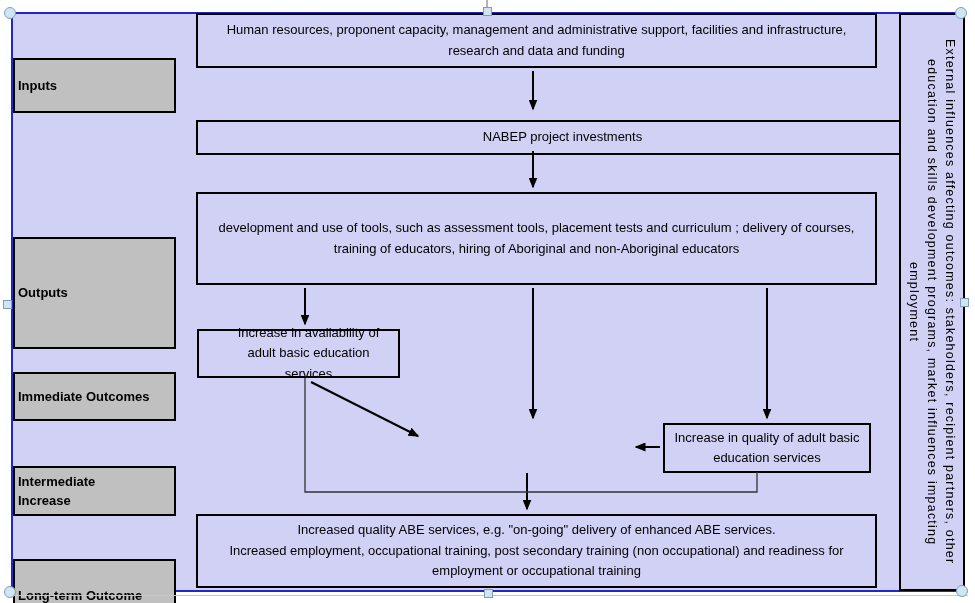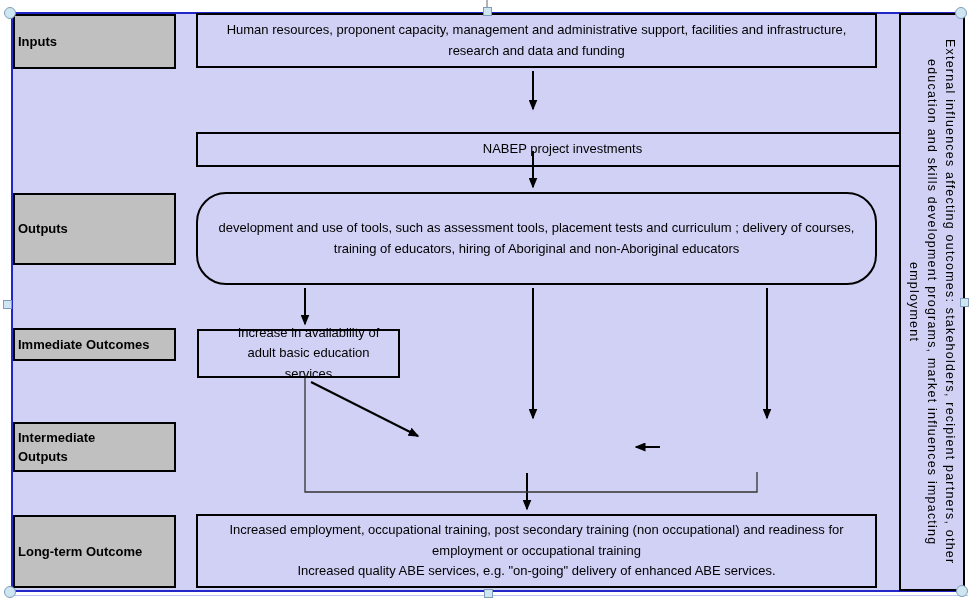--- a/index.html
+++ b/index.html
@@ -8,21 +8,21 @@
     font-family:"Liberation Sans","DejaVu Sans",sans-serif;color:#000;
     overflow:hidden;
   }
   .frame{
     position:absolute;left:11px;top:12px;width:954px;height:580px;
     background:#d1d1f5;border:2px solid #2326c8;box-sizing:border-box;
   }
   .gbox{
     position:absolute;background:#c0c0c0;border:2px solid #000;
     box-sizing:border-box;display:flex;align-items:center;
-    font-weight:bold;font-size:13px;line-height:1.5;padding:0 3px;
+    font-weight:bold;font-size:13px;line-height:1.5;padding:0 3px;margin-top:44px;
   }
   .mbox{
     position:absolute;background:#d1d1f5;border:2px solid #000;
     box-sizing:border-box;display:flex;flex-direction:column;
     align-items:center;justify-content:center;text-align:center;
     font-size:13px;line-height:1.55;padding:1px 8px;
   }
   .sidebar{
     position:absolute;left:899px;top:13px;width:66px;height:578px;
     background:#d1d1f5;border:2px solid #000;box-sizing:border-box;
@@ -48,54 +48,57 @@
 </head>
 <body>
 
 <div class="canvas">
 
   <div class="frame"></div>
 
   <div class="gbox" style="left:13px;top:14px;width:163px;height:55px;">
     <span>Inputs</span>
   </div>
-  <div class="gbox" style="left:13px;top:193px;width:163px;height:72px;">
+  <div class="gbox" style="left:13px;top:193px;width:163px;height:112px;">
     <span>Outputs</span>
   </div>
-  <div class="gbox" style="left:13px;top:328px;width:163px;height:33px;">
+  <div class="gbox" style="left:13px;top:328px;width:163px;height:49px;">
     <span>Immediate Outcomes</span>
   </div>
   <div class="gbox" style="left:13px;top:422px;width:163px;height:50px;">
-    <span style="width:110px;">Intermediate Outputs</span>
+    <span style="width:110px;">Intermediate Increase</span>
   </div>
   <div class="gbox" style="left:13px;top:515px;width:163px;height:73px;">
     <span>Long-term Outcome</span>
   </div>
 
   <div class="mbox" style="left:196px;top:13px;width:681px;height:55px;">
     <span>Human resources, proponent capacity, management and administrative support, facilities and infrastructure, research and data and funding</span>
   </div>
 
-  <div class="mbox" style="left:196px;top:132px;width:733px;height:35px;">
+  <div class="mbox" style="left:196px;top:120px;width:733px;height:35px;">
     <span>NABEP project investments</span>
   </div>
 
-  <div class="mbox" style="left:196px;top:192px;width:681px;height:93px;border-radius:30px;">
+  <div class="mbox" style="left:196px;top:192px;width:681px;height:93px;">
     <span>development and use of tools, such as assessment tools, placement tests and curriculum ;  delivery of courses, training of educators, hiring of Aboriginal and non-Aboriginal educators</span>
   </div>
 
   <div class="mbox" style="left:197px;top:329px;width:203px;height:49px;padding-left:28px;">
     <span>Increase in availability of adult basic education services</span>
   </div>
 
 
+  <div class="mbox" style="left:663px;top:423px;width:208px;height:50px;">
+    <span>Increase in quality of adult basic education services</span>
+  </div>
 
   <div class="mbox" style="left:196px;top:514px;width:681px;height:74px;line-height:1.6;">
+    <div>Increased quality ABE services, e.g. "on-going" delivery of enhanced ABE services.</div>
     <div>Increased employment, occupational training, post secondary training (non occupational) and readiness for employment or occupational training</div>
-    <div>Increased quality ABE services, e.g. "on-going" delivery of enhanced ABE services.</div>
   </div>
 
   <div class="sidebar">
     <div class="sidebar-text">External influences affecting outcomes: stakeholders, recipient partners, other education and skills development programs, market influences impacting employment</div>
   </div>
 
   <svg class="overlay" width="975" height="603" viewBox="0 0 975 603">
     <defs>
       <marker id="ah" markerUnits="userSpaceOnUse" markerWidth="11" markerHeight="9" refX="9.5" refY="4.5" orient="auto">
         <path d="M0,0 L11,4.5 L0,9 Z" fill="#000"></path>

